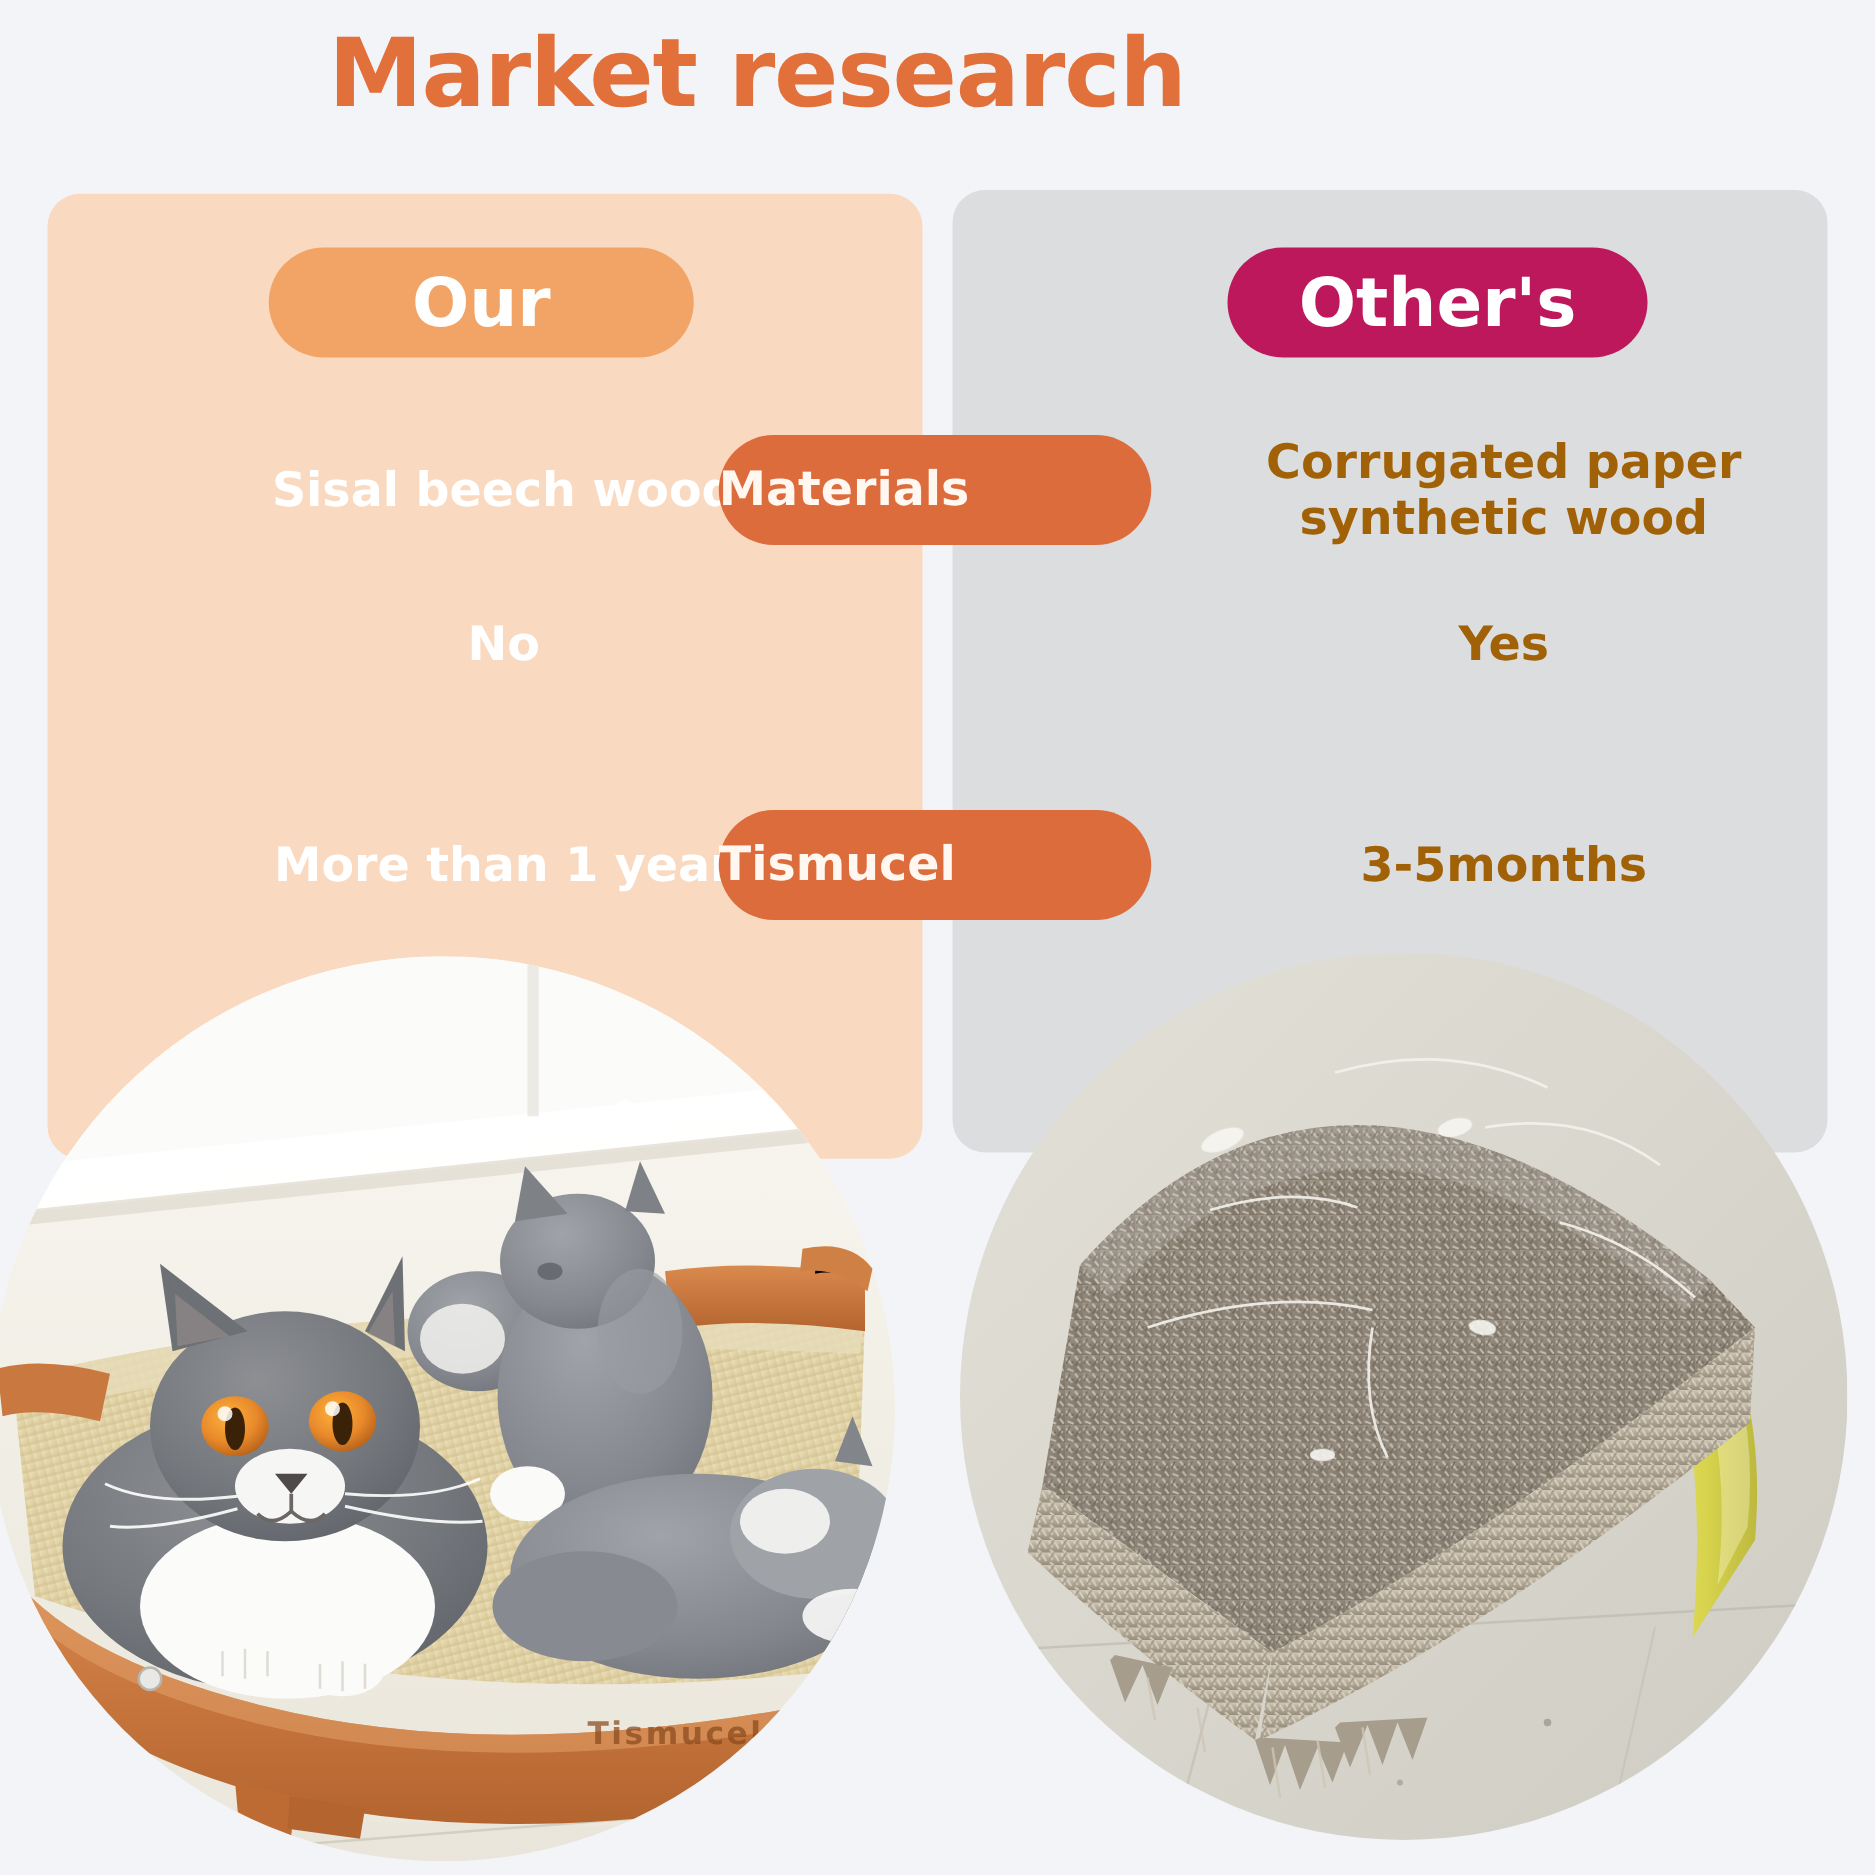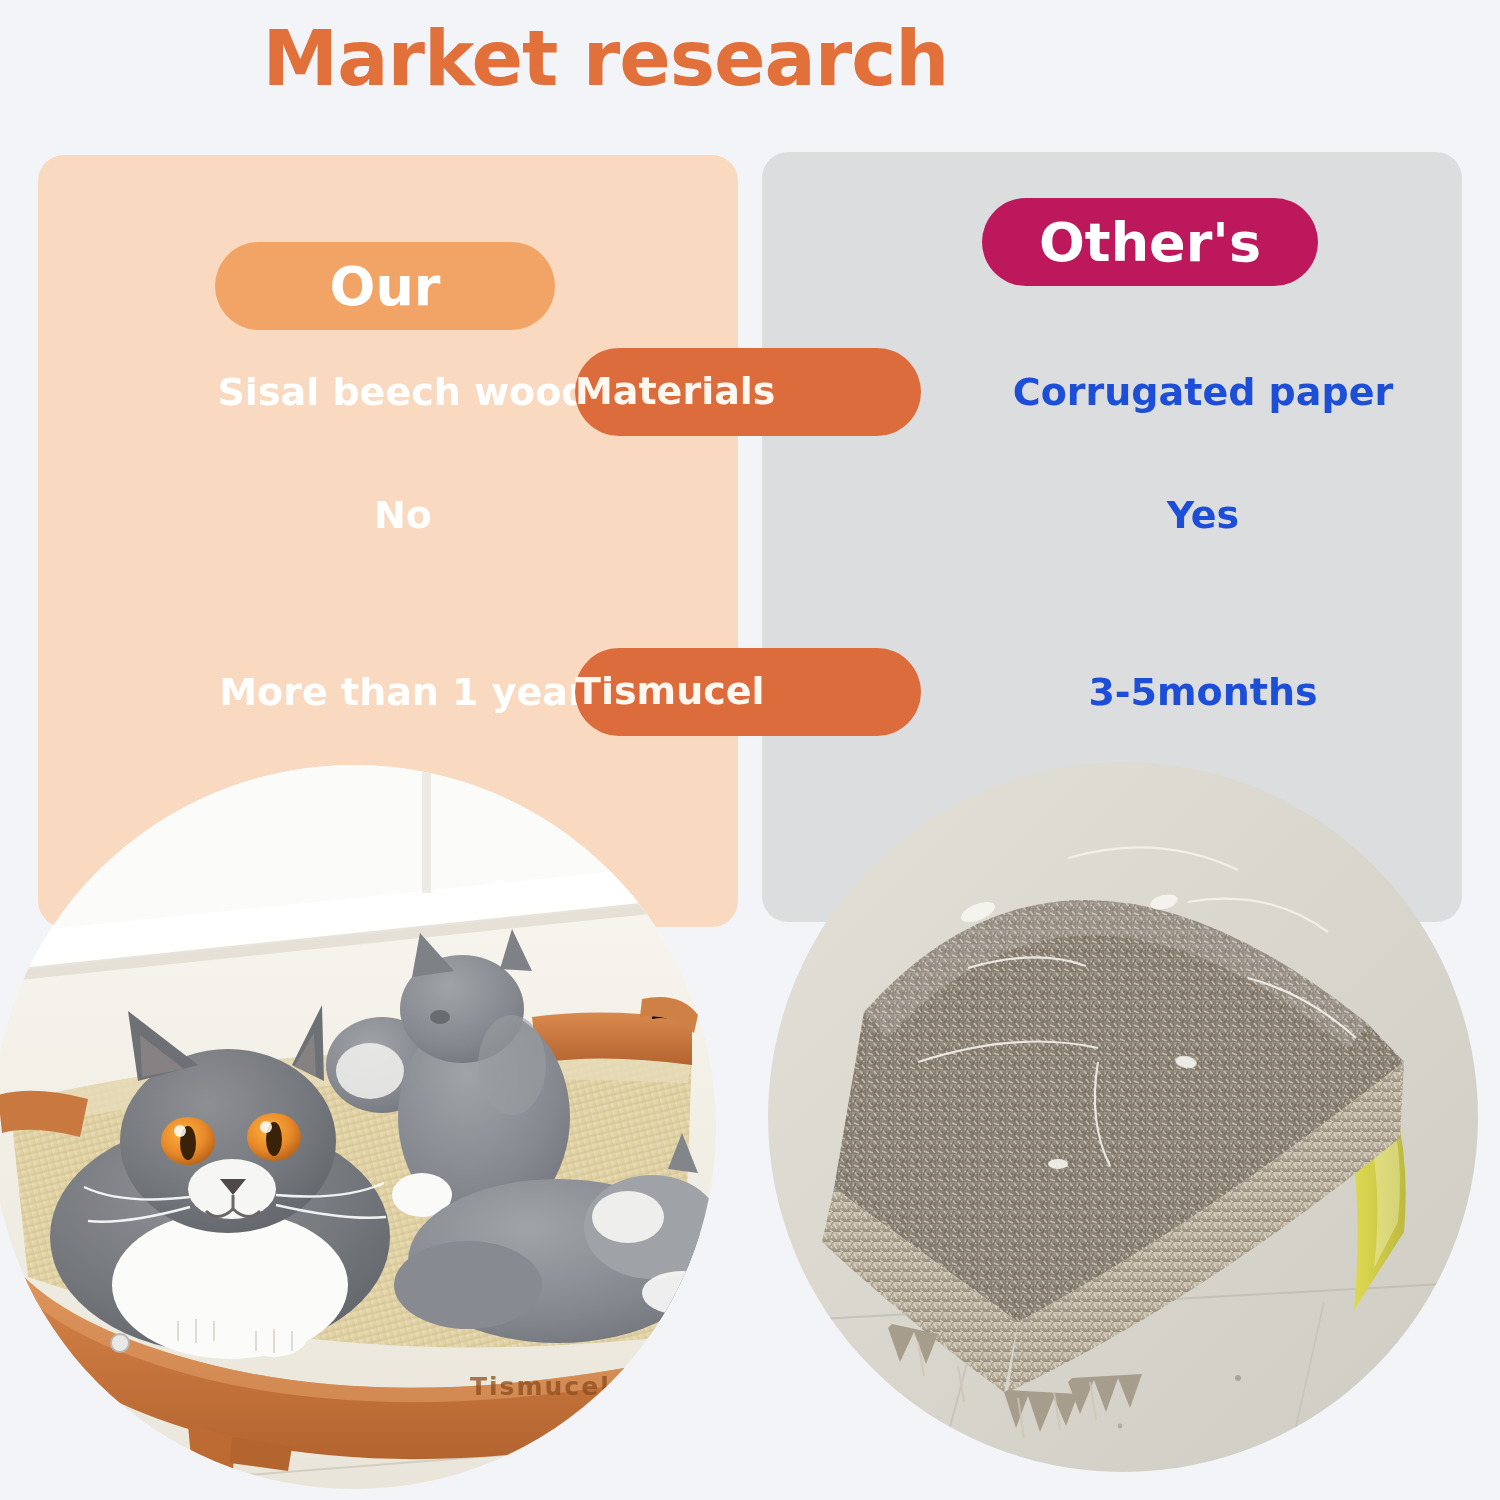--- a/index.html
+++ b/index.html
@@ -57,21 +57,20 @@
     justify-content: center;
     color: #FFFFFF;
     font-size: 54px;
     font-weight: bold;
   }
   .header-pill-our {
     left: 215px;
     top: 198px;
     width: 340px;
     background: #F2A466;
-    margin-top: 44px;
   }
   .header-pill-other {
     left: 982px;
     top: 198px;
     width: 336px;
     background: #be185d;
   }
 
   
   .row {
@@ -113,21 +112,21 @@
     line-height: 1.1;
     padding: 14px 0;
     min-height: 88px;
   }
 
   .cell-other {
     position: absolute;
     left: 900px;
     width: 530px;
     text-align: center;
-    color: #1d4ed8;
+    color: #a16207;
     font-size: 38px;
     font-weight: bold;
     line-height: 1.18;
   }
 
   
   .photo-circle {
     position: absolute;
     border-radius: 50%;
     overflow: hidden;
@@ -161,20 +160,21 @@
   <span>Other's</span>
 </div>
 
 <div class="row row-0">
   <div class="cell-our">Sisal beech wood</div>
   <div class="label-pill">
     <span>Materials</span>
   </div>
   <div class="cell-other">
     <div>Corrugated paper</div>
+    <div>synthetic wood</div>
   </div>
 </div>
 
 <div class="row row-1">
   <div class="cell-our">No</div>
   <div class="cell-other">Yes</div>
 </div>
 
 <div class="row row-2">
   <div class="cell-our">More than 1 year</div>

